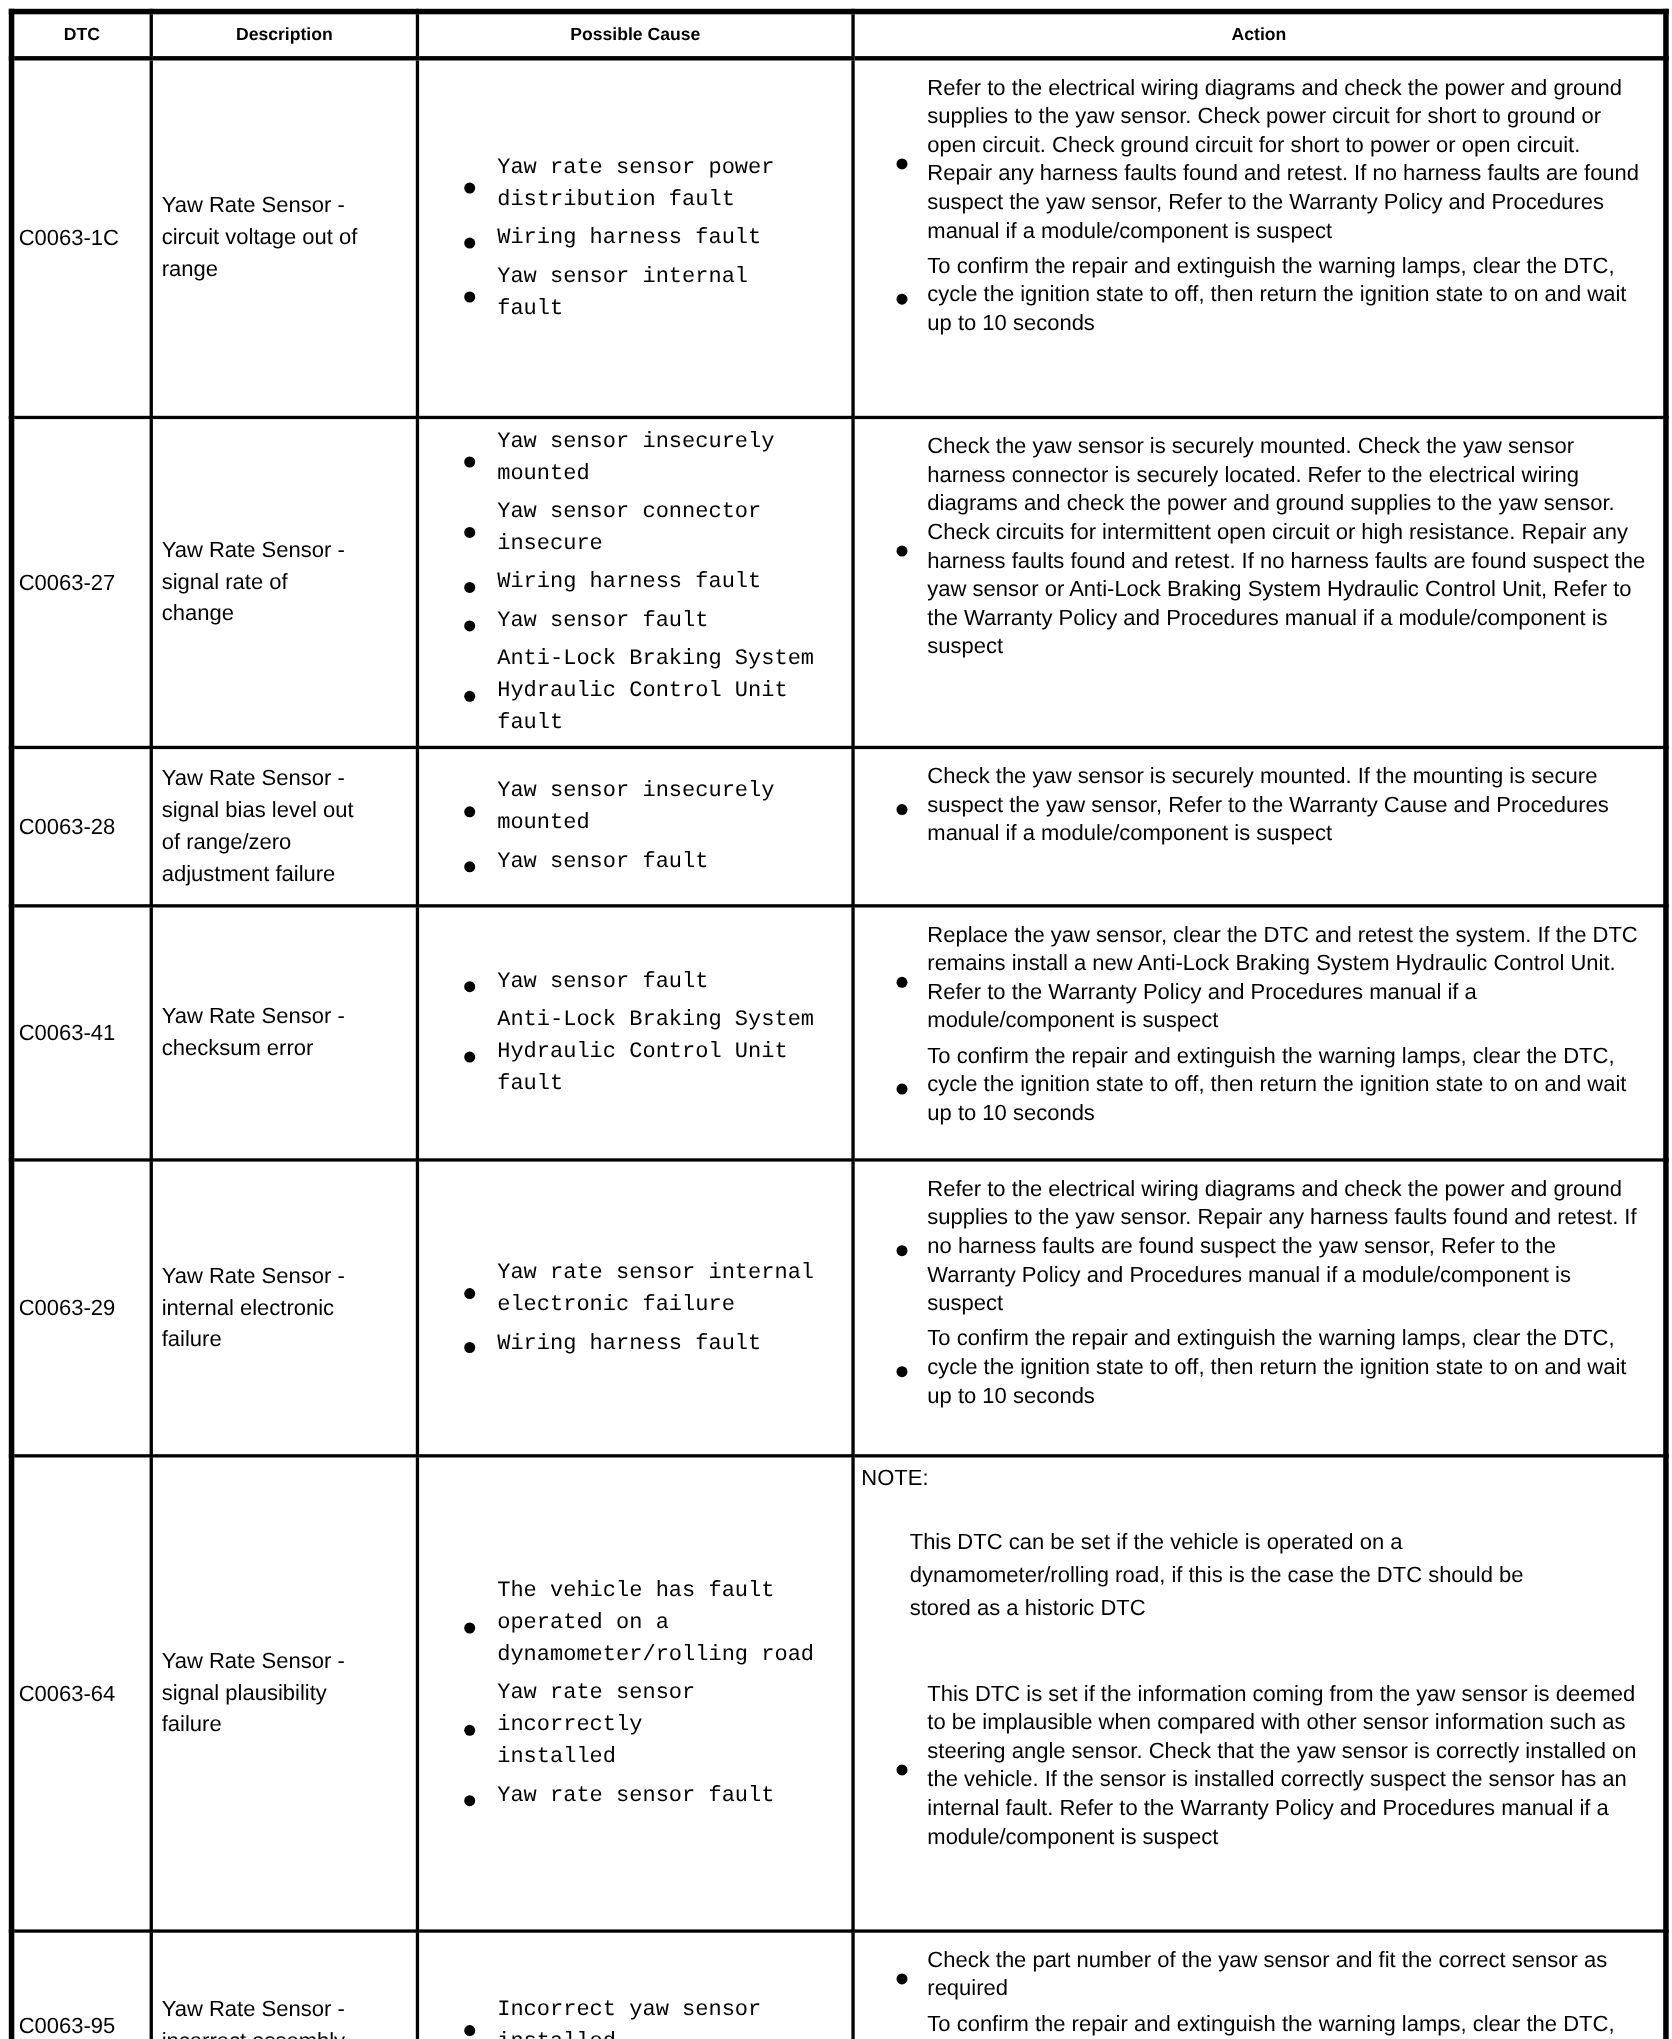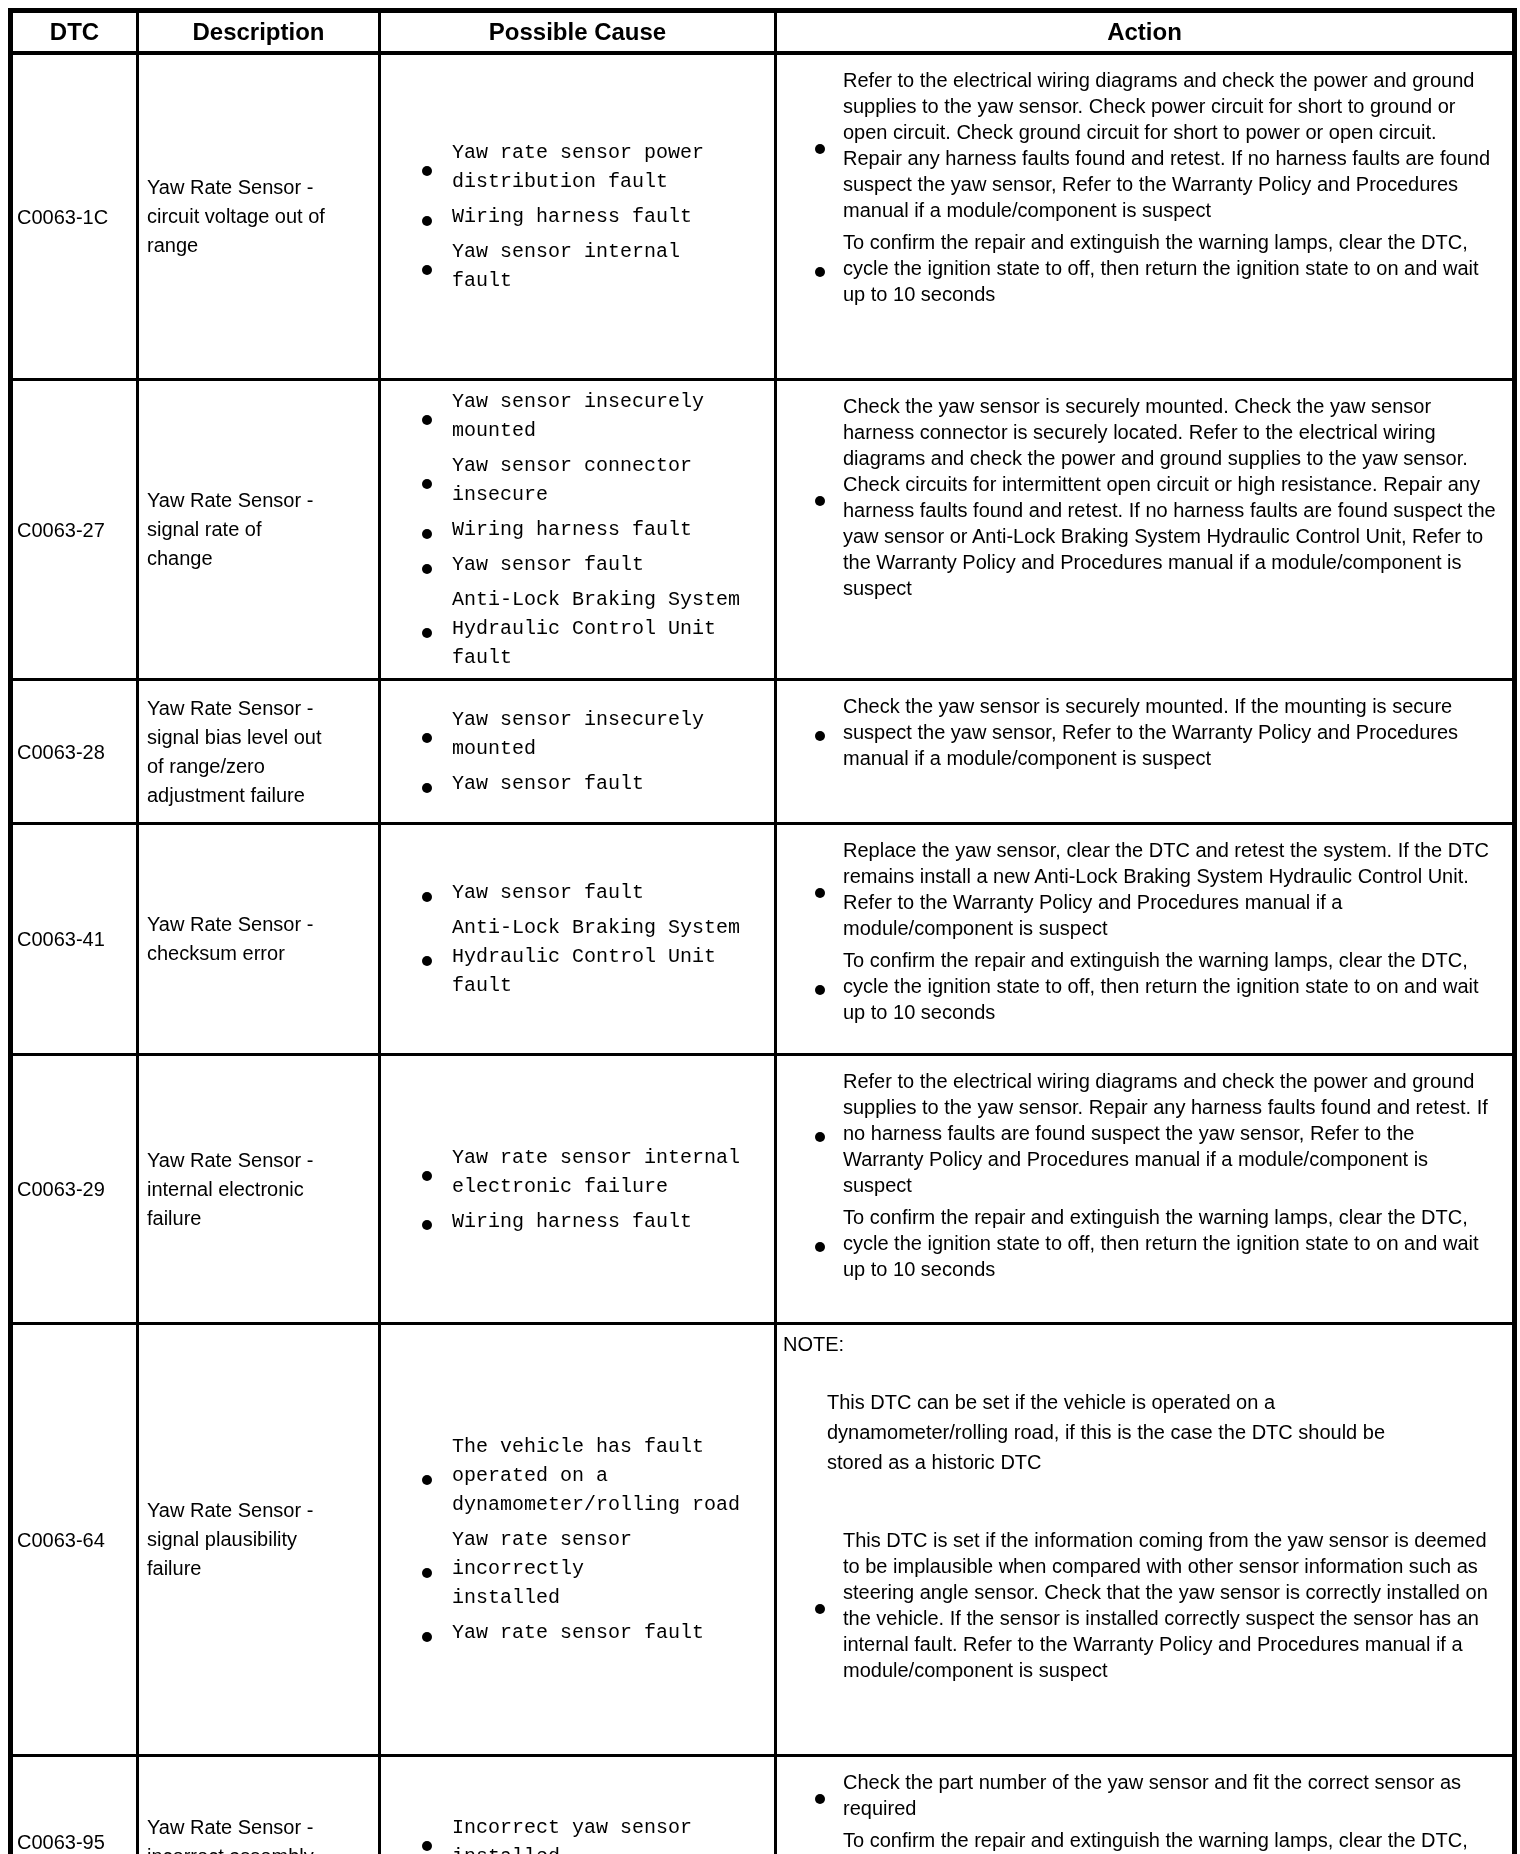--- a/index.html
+++ b/index.html
@@ -16,21 +16,21 @@
     width:1504px;
     border:5px solid #000;
   }
   col.c-dtc{width:127px;}
   col.c-desc{width:242px;}
   col.c-cause{width:396px;}
   col.c-action{width:739px;}
   th,td{border:3px solid #000;padding:0;}
   th{
     height:38px;font-weight:bold;text-align:center;
-    border-bottom:4px solid #000;font-size:24px;
+    border-bottom:4px solid #000;font-size:16px;
   }
   td.dtc-cell{vertical-align:middle;padding-left:4px;}
   td.desc-cell{
     vertical-align:middle;padding-left:8px;padding-right:6px;
     white-space:pre-line;line-height:29px;
   }
   td.cause-cell{vertical-align:middle;}
   td.action-cell{vertical-align:top;padding-top:6px;}
   ul.blist{list-style:none;margin:0;padding:0;}
   ul.blist li{display:flex;align-items:center;margin:6px 16px;}
@@ -172,21 +172,21 @@
           <li>
               <span class="bullet"></span>
               <span class="txt">Yaw sensor fault</span>
             </li>
         </ul>
       </td>
       <td class="action-cell">
         <ul class="blist action-list">
           <li>
               <span class="bullet"></span>
-              <span class="txt">Check the yaw sensor is securely mounted. If the mounting is secure suspect the yaw sensor, Refer to the Warranty Policy and Procedures manual if a module/component is suspect</span>
+              <span class="txt">Check the yaw sensor is securely mounted. If the mounting is secure suspect the yaw sensor, Refer to the Warranty Cause and Procedures manual if a module/component is suspect</span>
             </li>
         </ul>
       </td>
     </tr>
 
     <tr class="r4">
       <td class="dtc-cell">C0063-41</td>
       <td class="desc-cell">Yaw Rate Sensor -
 checksum error</td>
       <td class="cause-cell">

